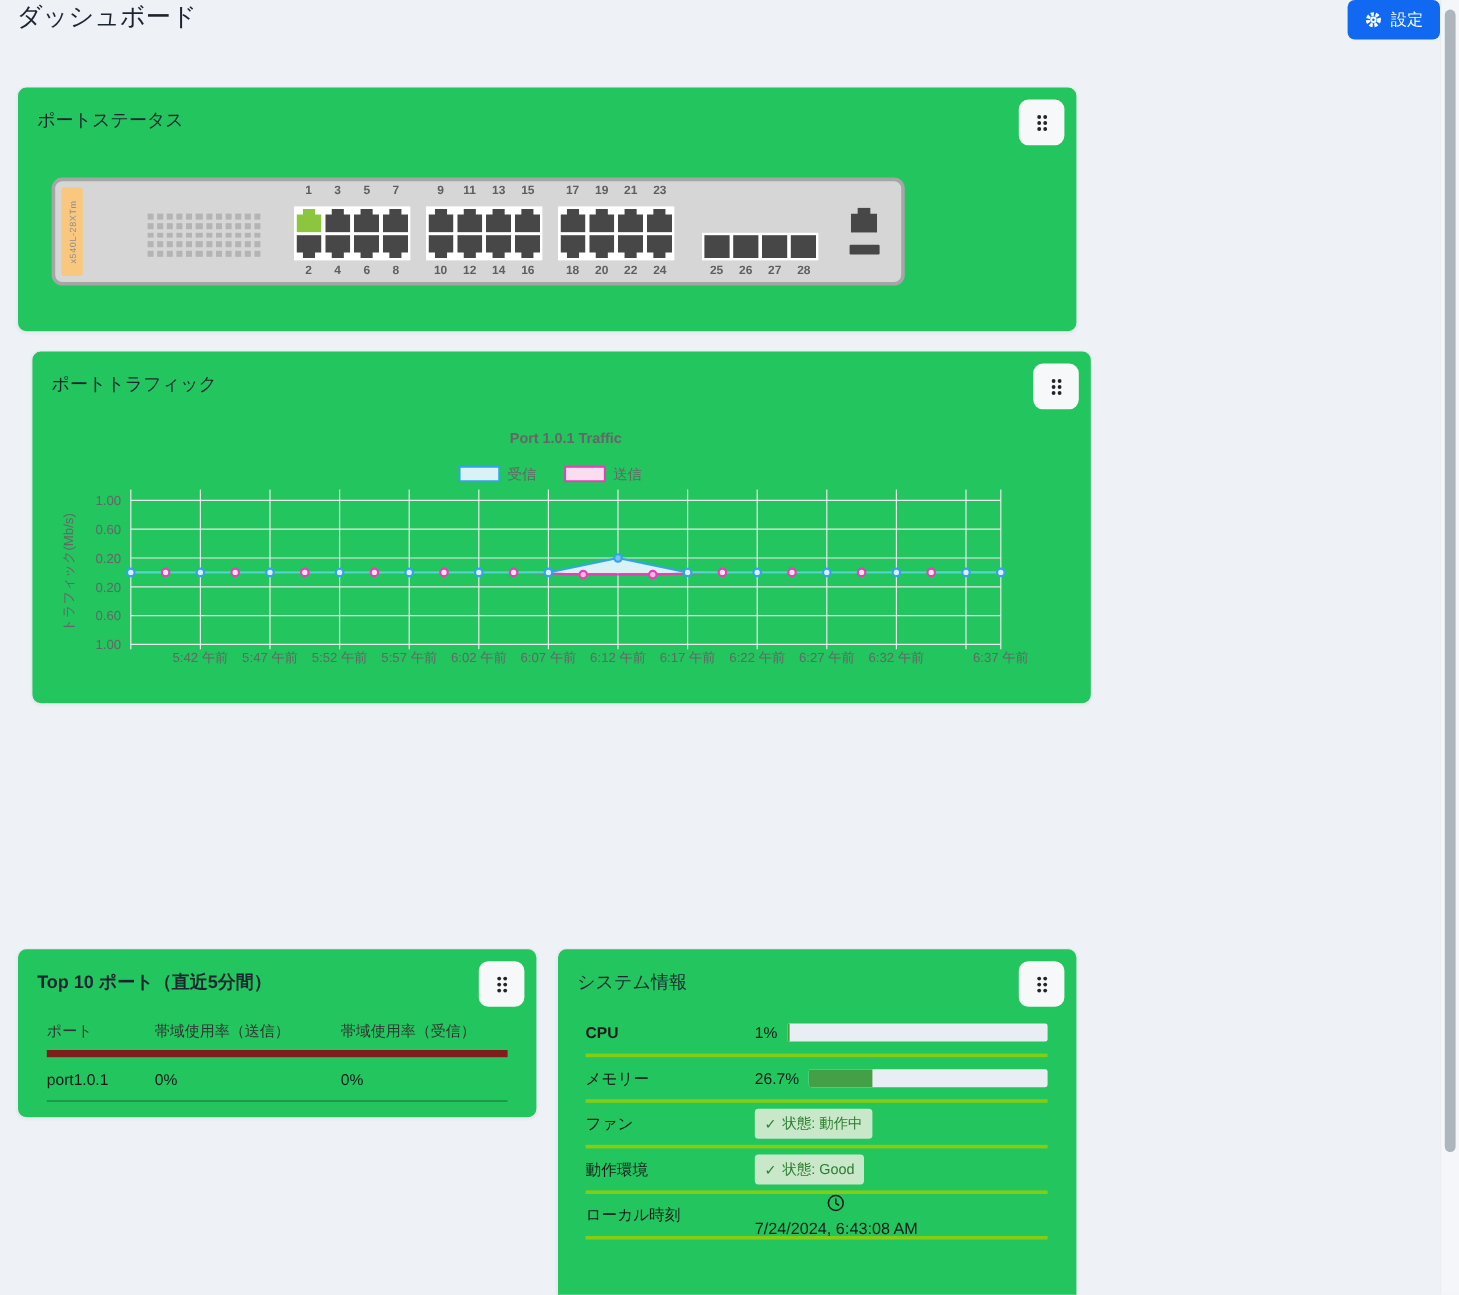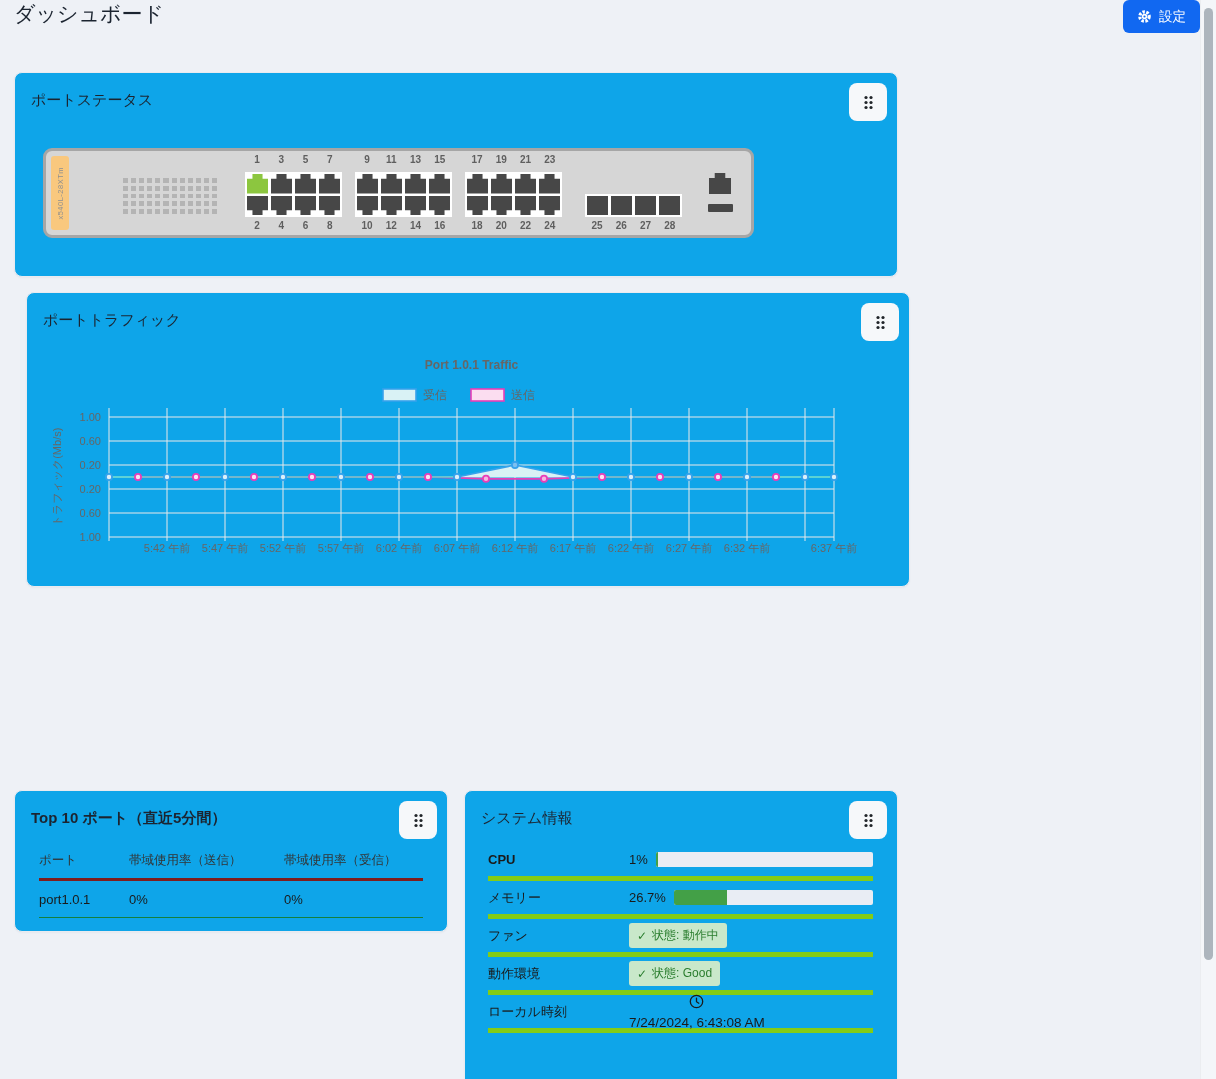--- a/index.html
+++ b/index.html
@@ -9,21 +9,21 @@
     background:#eef1f6; color:#1c2430; position:relative;
   }
   
   .page-header { position:absolute; left:14px; top:0; width:1186px; height:64px;
     display:flex; align-items:flex-start; justify-content:space-between; }
   .page-header h1 { font-size:21px; font-weight:500; color:#1b2430; }
   .btn-settings { display:flex; align-items:center; gap:7px; background:#1168f1; color:#fff;
     border:none; border-radius:6px; height:33px; padding:0 14px; font-size:13.5px; cursor:pointer;
     font-family:inherit; }
   
-  .card { position:absolute; background:#0ea5e9; border:1px solid #e9ebf0; border-radius:8px;
+  .card { position:absolute; background:#22c55e; border:1px solid #e9ebf0; border-radius:8px;
     box-shadow:0 1px 2px rgba(20,30,60,.04); }
   #card-ports   { left:14px;  top:72px;  width:884px; height:205px; }
   #card-traffic { left:26px;  top:292px; width:884px; height:295px; }
   #card-top10   { left:14px;  top:790px; width:434px; height:142px; }
   #card-system  { left:464px; top:790px; width:434px; height:300px; }
   .card-title { position:absolute; left:16px; top:18px; font-size:15px; font-weight:400; color:#1c2430; }
   #card-top10 .card-title { font-weight:700; }
   .drag-handle { position:absolute; top:10px; right:10px; width:38px; height:38px;
     background:#f6f8fa; border:none; border-radius:8px; display:flex; align-items:center;
     justify-content:center; cursor:grab; }
@@ -56,28 +56,28 @@
   .uplink-slot { position:absolute; left:662px; top:53px; width:25px; height:8px;
     background:#474747; border-radius:1px; }
   
   #traffic-svg { position:absolute; left:0; top:52px; }
   #traffic-svg text { font-family:"Liberation Sans","DejaVu Sans",sans-serif; }
   #traffic-svg .tick { font-size:11px; fill:#666; }
   #traffic-svg .ctitle { font-size:12px; font-weight:700; fill:#666; }
   #traffic-svg .ltext { font-size:12px; fill:#666; }
   
   .t-wrap { position:absolute; left:24px; right:24px; top:52px; }
-  .t-head { display:flex; height:38px; align-items:center; border-bottom:3px solid #7f1d1d;
+  .t-head { display:flex; height:38px; align-items:center; border-bottom:6px solid #7f1d1d;
     font-size:12.5px; color:#333; }
   .t-row { display:flex; height:37px; align-items:center; border-bottom:1px solid #15803d;
     font-size:13px; color:#1a1a1a; }
   .t-c1 { width:90px; } .t-c2 { width:155px; } .t-c3 { flex:1; }
   
   .sys-rows { position:absolute; left:23px; right:24px; top:52px; }
-  .sys-row { display:flex; align-items:center; height:38px; border-bottom:5px solid #84cc16; }
+  .sys-row { display:flex; align-items:center; height:38px; border-bottom:3px solid #84cc16; }
   .sys-label { width:141px; font-size:13px; color:#1a1a1a; }
   .sys-label.bold { font-weight:700; }
   .sys-value { flex:1; display:flex; align-items:center; gap:8px; font-size:13px; color:#1a1a1a; }
   .bar { flex:1; height:15px; background:#e9edf4; border-radius:2px; overflow:hidden; }
   .bar-fill { height:100%; background:#43a047; }
   .badge { display:inline-flex; align-items:center; gap:5px; background:#c9e8ca; color:#2a7d2e;
     font-size:12px; padding:4px 8px; border-radius:3px; }
   .timeval { display:inline-flex; align-items:center; gap:6px; font-size:13.5px;flex-direction:column; }
   
   .scrollbar-track { position:absolute; right:0; top:0; width:16px; height:1079px;

